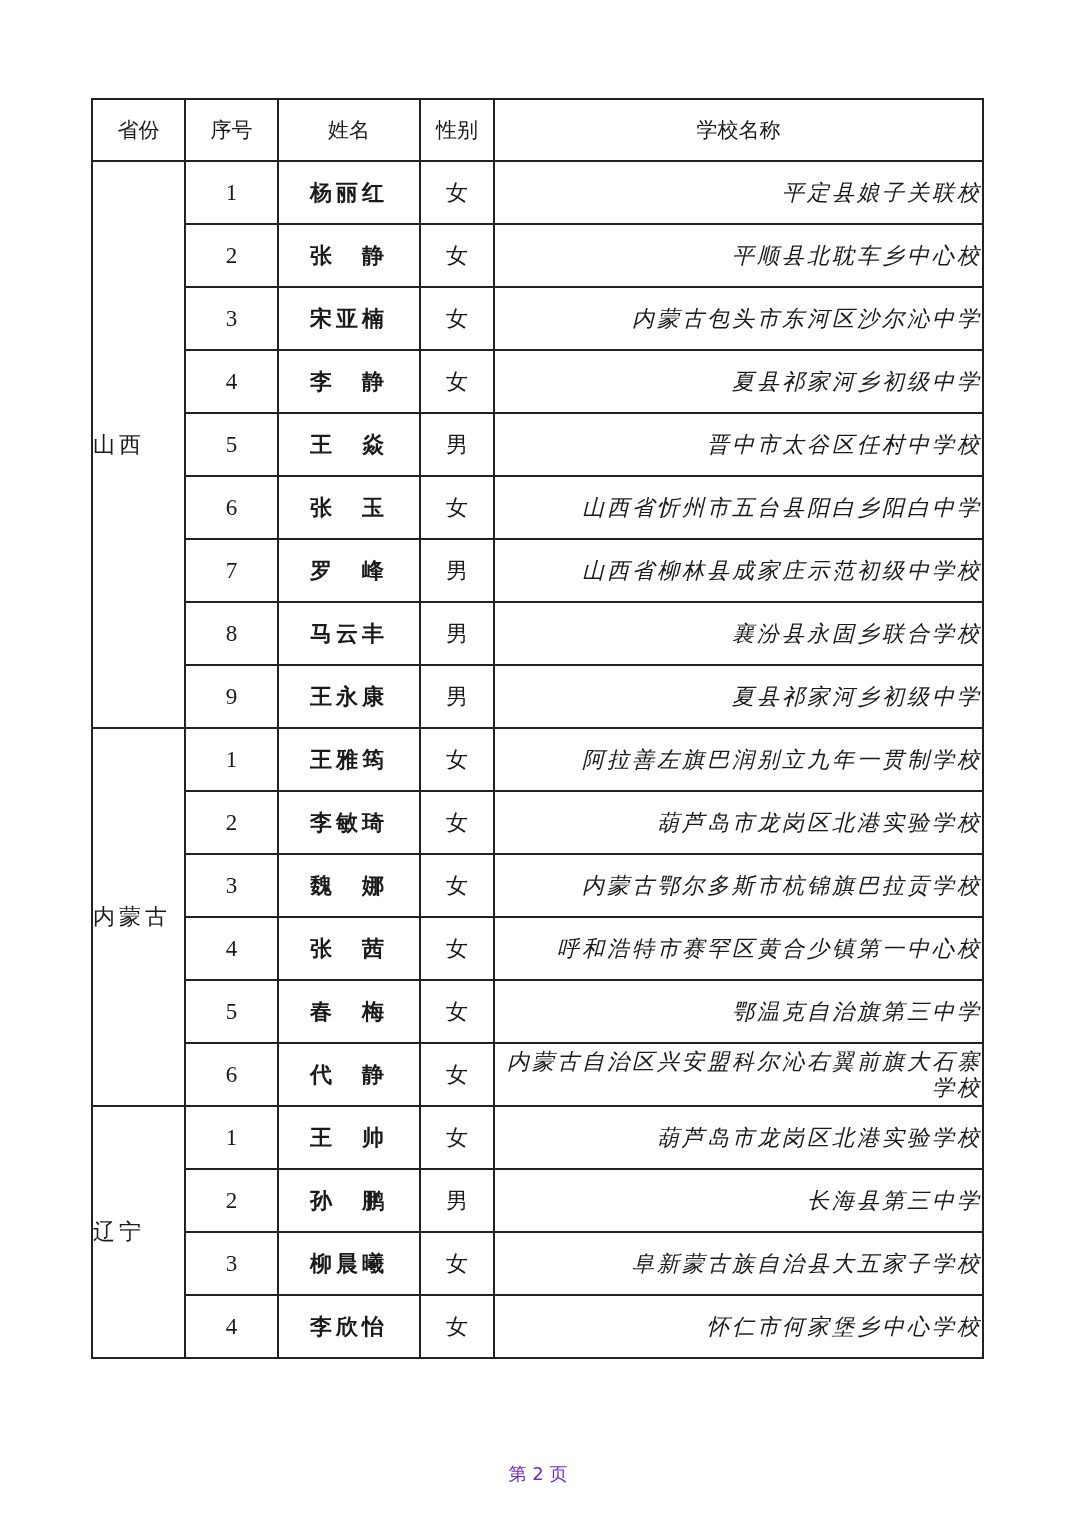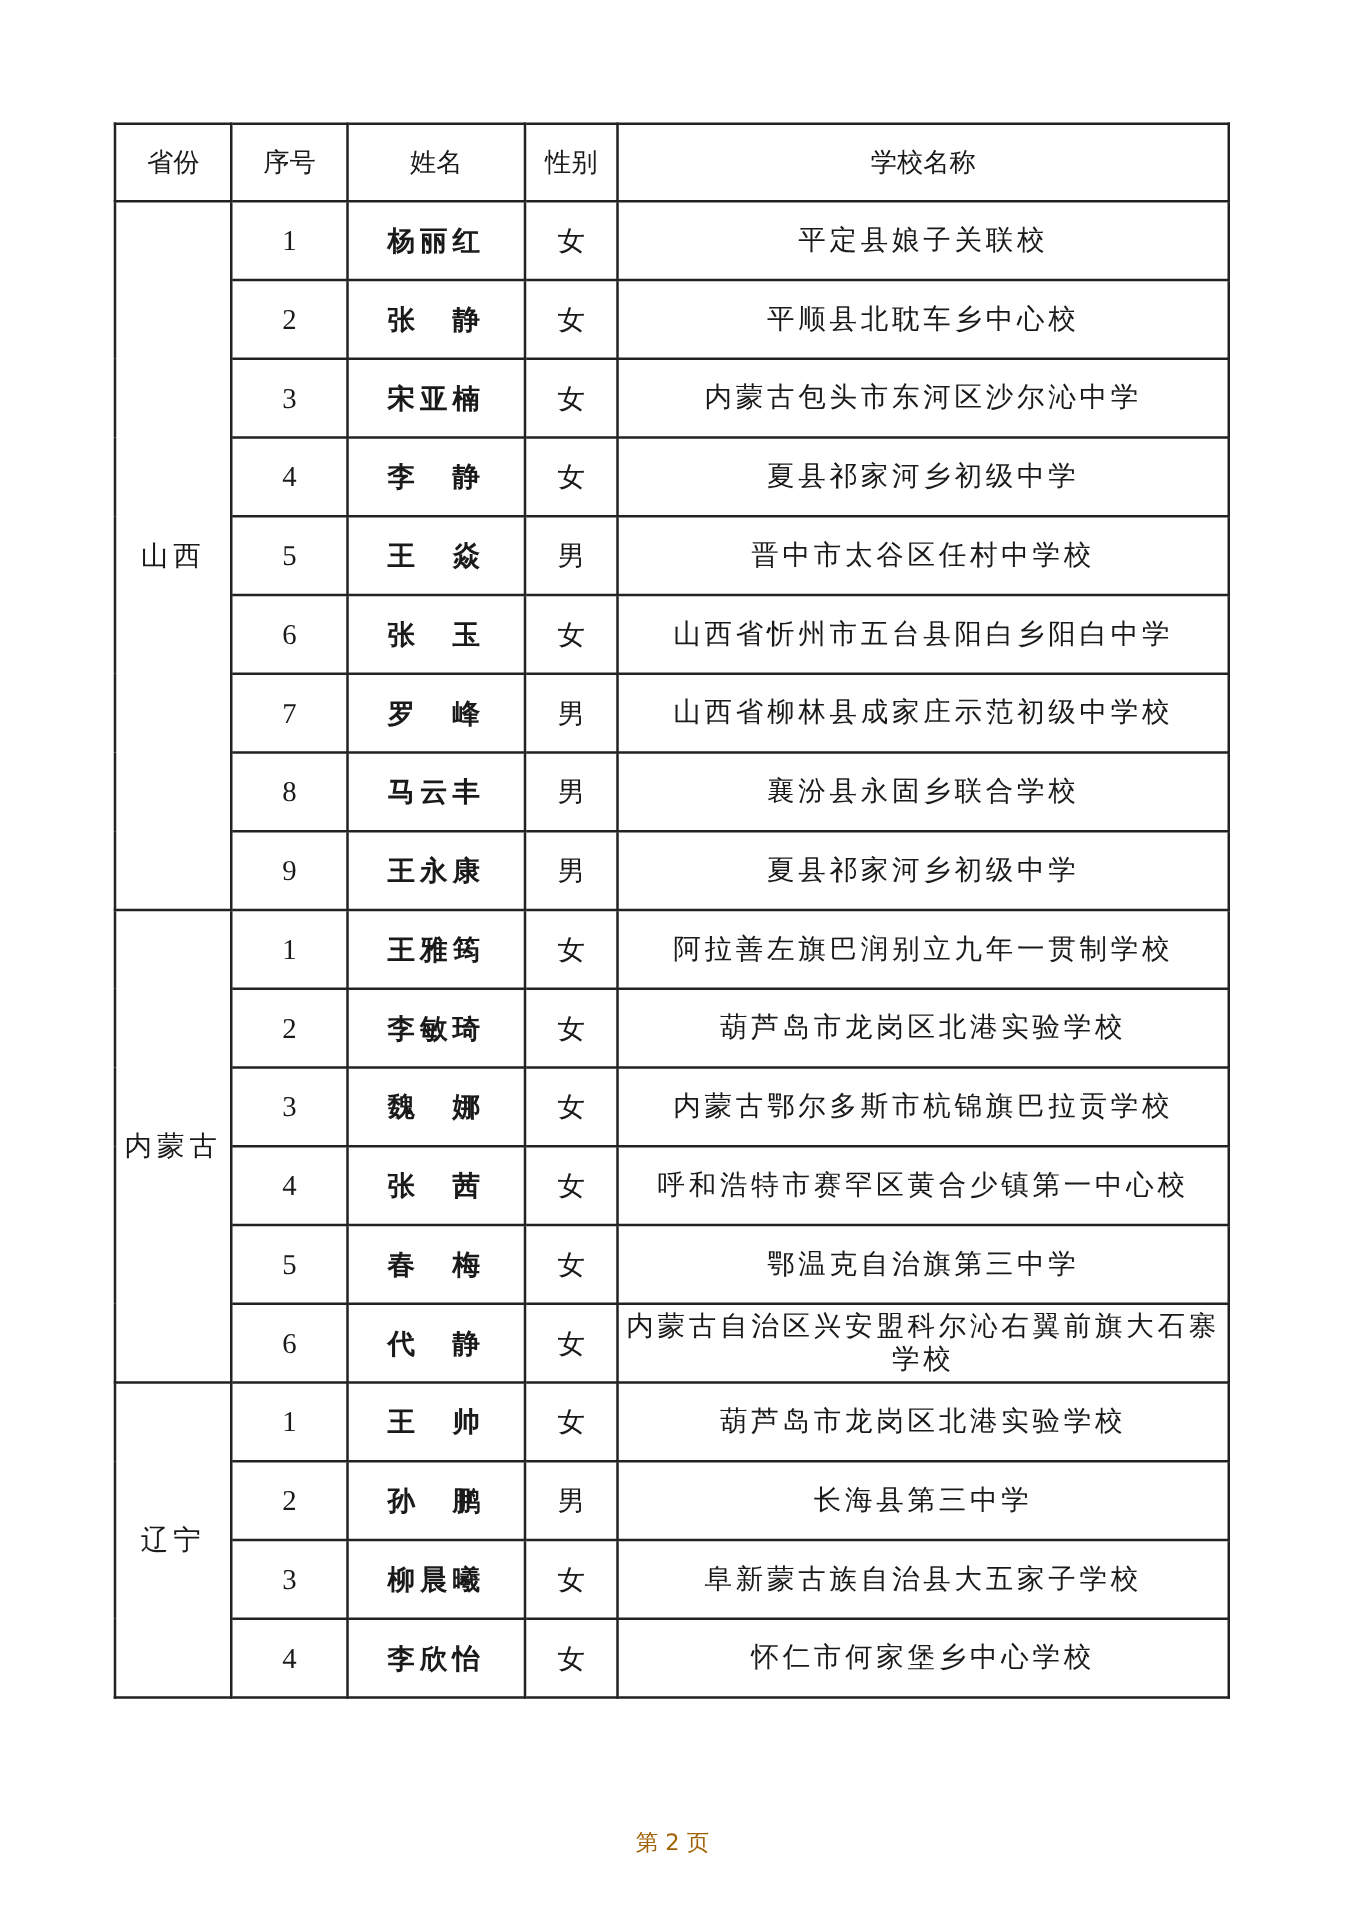--- a/index.html
+++ b/index.html
@@ -6,27 +6,27 @@
   body { width: 1080px; height: 1527px; position: relative; overflow: hidden;
          font-family: "DejaVu Serif", "Liberation Serif", serif; color: #1a1a1a; }
   table.roster { position: absolute; left: 91px; top: 98px; border-collapse: collapse;
                  table-layout: fixed; width: 891px; }
   table.roster td, table.roster th { border: 2px solid #222; padding: 0; }
   col.c-prov { width: 93px; } col.c-idx { width: 93px; } col.c-name { width: 142px; }
   col.c-sex { width: 74px; } col.c-school { width: 489px; }
   th { height: 60px; font-family: "DejaVu Sans", "Liberation Sans", sans-serif; font-weight: normal;
        font-size: 21px; text-align: center; vertical-align: middle; }
   td { height: 61px; font-size: 22px; vertical-align: middle; }
-  td.prov { text-align: center; letter-spacing: 4px; }
+  td.prov { text-align: left; letter-spacing: 4px; }
   td.idx { text-align: center; font-family: "Liberation Serif", serif; font-size: 23px; }
   td.name { text-align: center; letter-spacing: 4px; white-space: pre; font-weight: bold; }
   td.sex { text-align: center; }
-  td.school { text-align: center; padding-left: 4px; letter-spacing: 3px; line-height: 26px; }
+  td.school { text-align: right; padding-left: 4px; letter-spacing: 3px; line-height: 26px; font-style: italic; }
   .footer { position: absolute; top: 1462px; left: 0; width: 1076px; text-align: center;
-            font-family: "DejaVu Sans", "Liberation Sans", sans-serif; font-size: 18px; color: #a16207; }
+            font-family: "DejaVu Sans", "Liberation Sans", sans-serif; font-size: 18px; color: #6d28d9; }
 </style>
 </head>
 <body>
 
 <table class="roster">
   <colgroup>
     <col class="c-prov">
       <col class="c-idx">
       <col class="c-name">
       <col class="c-sex">

